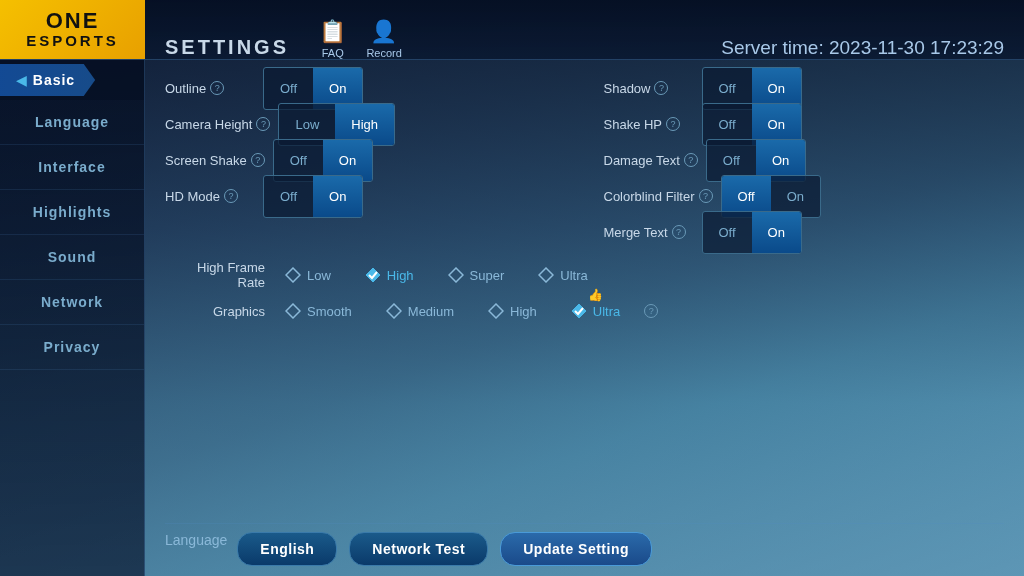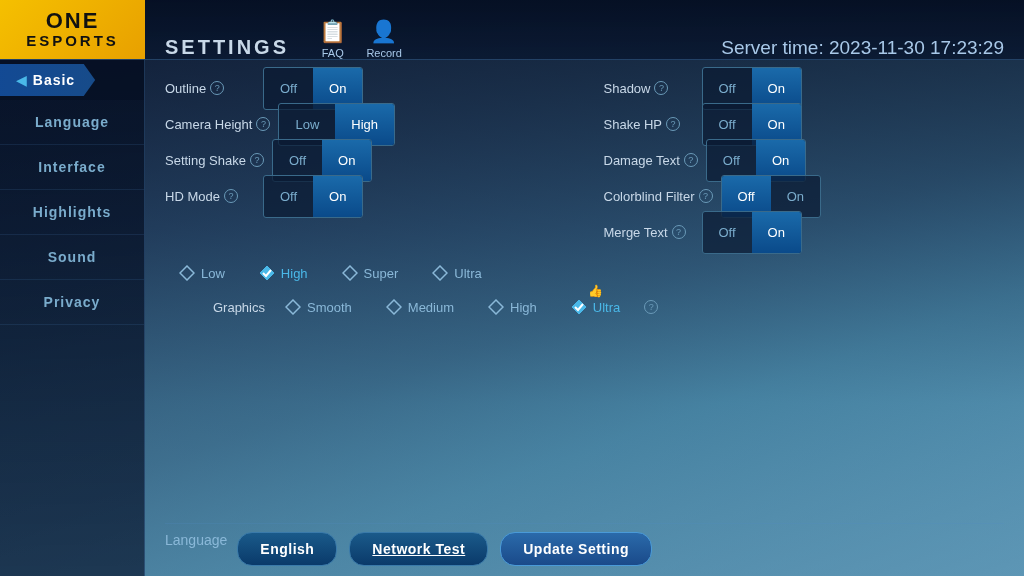--- a/index.html
+++ b/index.html
@@ -277,21 +277,20 @@
     }
 
     .bottom-btn.lang-btn {
       background: linear-gradient(180deg, #1a5a8a 0%, #0a3a6a 100%);
       color: #ffffff;
     }
 
     .bottom-btn.network-btn {
       background: linear-gradient(180deg, #1a5a8a 0%, #0a3a6a 100%);
       color: #ffffff;
-      text-decoration: underline;
     }
 
     .bottom-btn.update-btn {
       background: linear-gradient(180deg, #2a6aaa 0%, #1a4a8a 100%);
       color: #ffffff;
       border-color: #4a9ad8;
     }
 
     
     .basic-tab {
@@ -358,20 +357,21 @@
     <div class="tab-row">
       <div class="basic-tab">
         <span class="basic-tab-arrow">◀</span>
         <span class="basic-tab-text">Basic</span>
       </div>
     </div>
     <div class="sidebar-item">Language</div>
     <div class="sidebar-item">Interface</div>
     <div class="sidebar-item">Highlights</div>
     <div class="sidebar-item">Sound</div>
+    <div class="sidebar-item">Network</div>
     <div class="sidebar-item">Privacy</div>
   </div>
 
   <div class="content-area">
 
     <div class="settings-grid">
 
       <div>
 
         <div class="setting-row">
@@ -391,21 +391,21 @@
             <span class="help-icon">?</span>
           </div>
           <div class="toggle-group">
             <button class="toggle-btn">Low</button>
             <button class="toggle-btn active">High</button>
           </div>
         </div>
 
         <div class="setting-row">
           <div class="setting-label">
-            <span>Setting Shake</span>
+            <span>Screen Shake</span>
             <span class="help-icon">?</span>
           </div>
           <div class="toggle-group">
             <button class="toggle-btn">Off</button>
             <button class="toggle-btn active">On</button>
           </div>
         </div>
 
         <div class="setting-row">
           <div class="setting-label">
@@ -472,20 +472,21 @@
           </div>
           <div class="toggle-group">
             <button class="toggle-btn">Off</button>
             <button class="toggle-btn active">On</button>
           </div>
         </div>
       </div>
     </div>
 
     <div class="multi-option-row">
+      <div class="multi-label">High Frame<br>Rate</div>
       <button class="option-btn">
         <span class="diamond-icon">
           <svg viewBox="0 0 16 16">
               <polygon points="8,1 15,8 8,15 1,8" fill="none" stroke="#8ab8d8" stroke-width="1.5"></polygon>
             </svg>
         </span>
         Low
       </button>
       <button class="option-btn active">
         <span class="diamond-icon">

